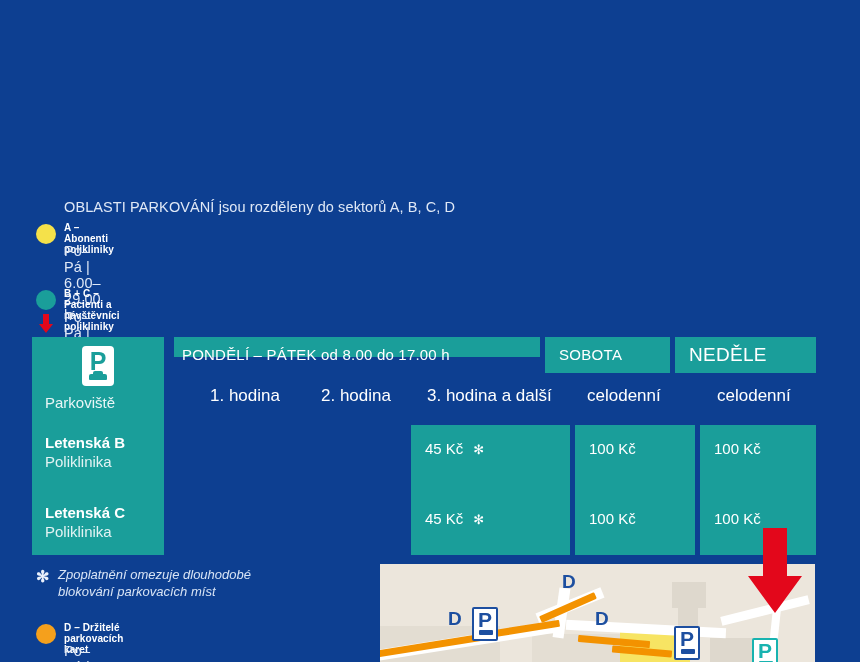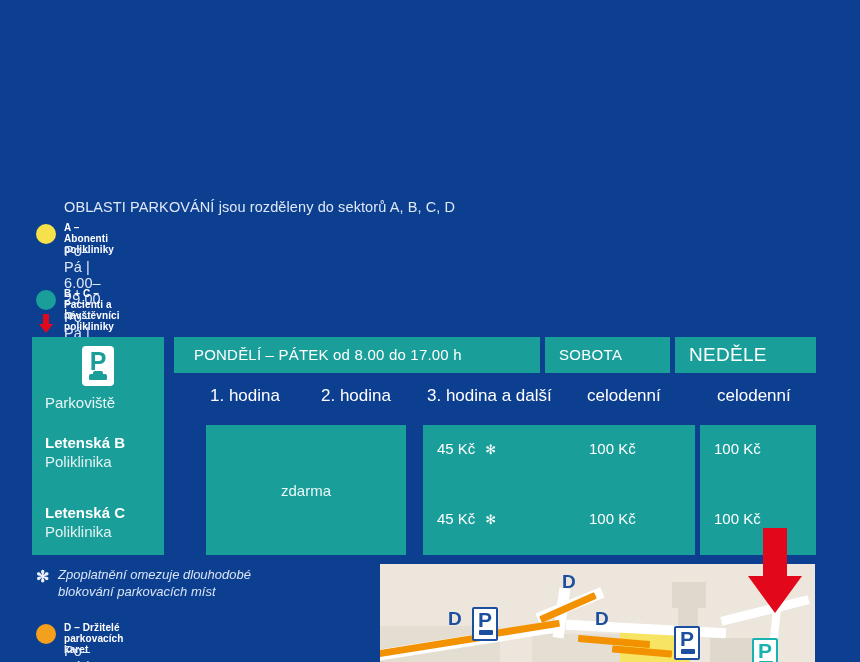--- a/index.html
+++ b/index.html
@@ -196,26 +196,26 @@
   }
   .label-lot.l1 { top: 96px; }
   .label-lot.l2 { top: 166px; }
 
   
   .th-week {
     position: absolute;
     left: 142px;
     top: 0;
     width: 366px;
-    height: 36px;
+    height: 20px;
     background: #1a9e9a;
     color: #ffffff;
     font-size: 15px;
     line-height: 36px;
-    padding-left: 20px;
+    padding-left: 8px;
     letter-spacing: 0.2px;
   }
   .th-sat {
     position: absolute;
     left: 513px;
     top: 0;
     width: 125px;
     height: 36px;
     background: #1a9e9a;
     color: #ffffff;
@@ -272,21 +272,21 @@
   }
   .cell-free .txt {
     position: absolute;
     left: 0; right: 0;
     top: 57px;
     text-align: center;
     color: #eaf7f7;
     font-size: 15px;
   }
   .cell-h3 {
-    left: 391px;
+    left: 379px;
     top: 88px;
     width: 159px;
     height: 130px;
   }
   .cell-sat {
     left: 543px;
     top: 88px;
     width: 120px;
     height: 130px;
   }
@@ -466,23 +466,20 @@
     <div class="th-sun">NEDĚLE</div>
 
     <div class="subhead">
       <span class="sh c1">1. hodina</span>
       <span class="sh c2">2. hodina</span>
       <span class="sh c3">3. hodina a další</span>
       <span class="sh c4">celodenní</span>
       <span class="sh c5">celodenní</span>
     </div>
 
-    <div class="cell cell-free">
-      <div class="txt">zdarma</div>
-    </div>
 
     <div class="cell cell-h3">
       <div class="price r1">
         <span>45 Kč</span><span class="star">✻</span>
       </div>
       <div class="price r2">
         <span>45 Kč</span><span class="star">✻</span>
       </div>
     </div>
 

